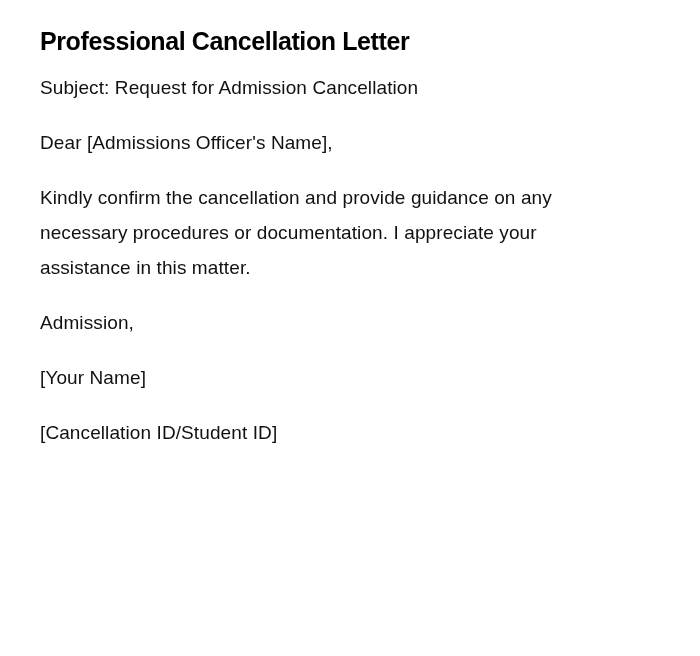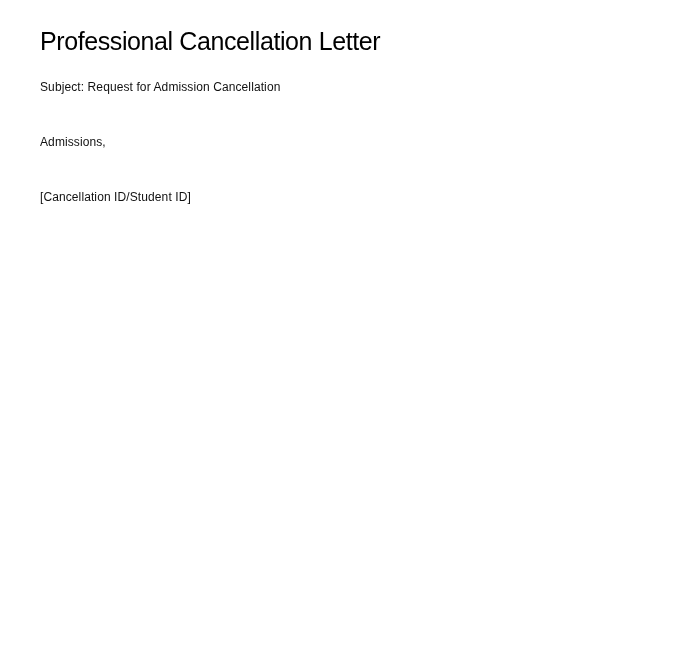--- a/index.html
+++ b/index.html
@@ -4,35 +4,38 @@
   <style>
     html, body { margin: 0; padding: 0; background: #ffffff; }
     body { width: 700px; height: 656px; overflow: hidden; }
     .page {
       padding: 24px 40px 0 40px;
       color: #111111;
       font-family: "Liberation Sans", "DejaVu Sans", sans-serif;
     }
     .title {
       font-size: 25px;
-      font-weight: normal;
+      font-weight: bold;
       line-height: 34px;
       margin: 0 0 12px 0;
       letter-spacing: -0.4px;
       color: #000;
     }
     .para {
-      font-size: 12px;
+      font-size: 19px;
       line-height: 35px;
       margin: 0 0 20px 0;
       letter-spacing: 0.1px;
       color: #111;
     }
   </style>
 </head>
 <body>
 
 <div class="page">
   <h1 class="title">Professional Cancellation Letter</h1>
   <p class="para">Subject: Request for Admission Cancellation</p>
-  <p class="para">Admissions,</p>
+  <p class="para">Dear [Admissions Officer's Name],</p>
+  <p class="para" style="width:590px;">Kindly confirm the cancellation and provide guidance on any necessary procedures or documentation. I appreciate your assistance in this matter.</p>
+  <p class="para">Admission,</p>
+  <p class="para">[Your Name]</p>
   <p class="para">[Cancellation ID/Student ID]</p>
 </div>
 
 </body></html>

